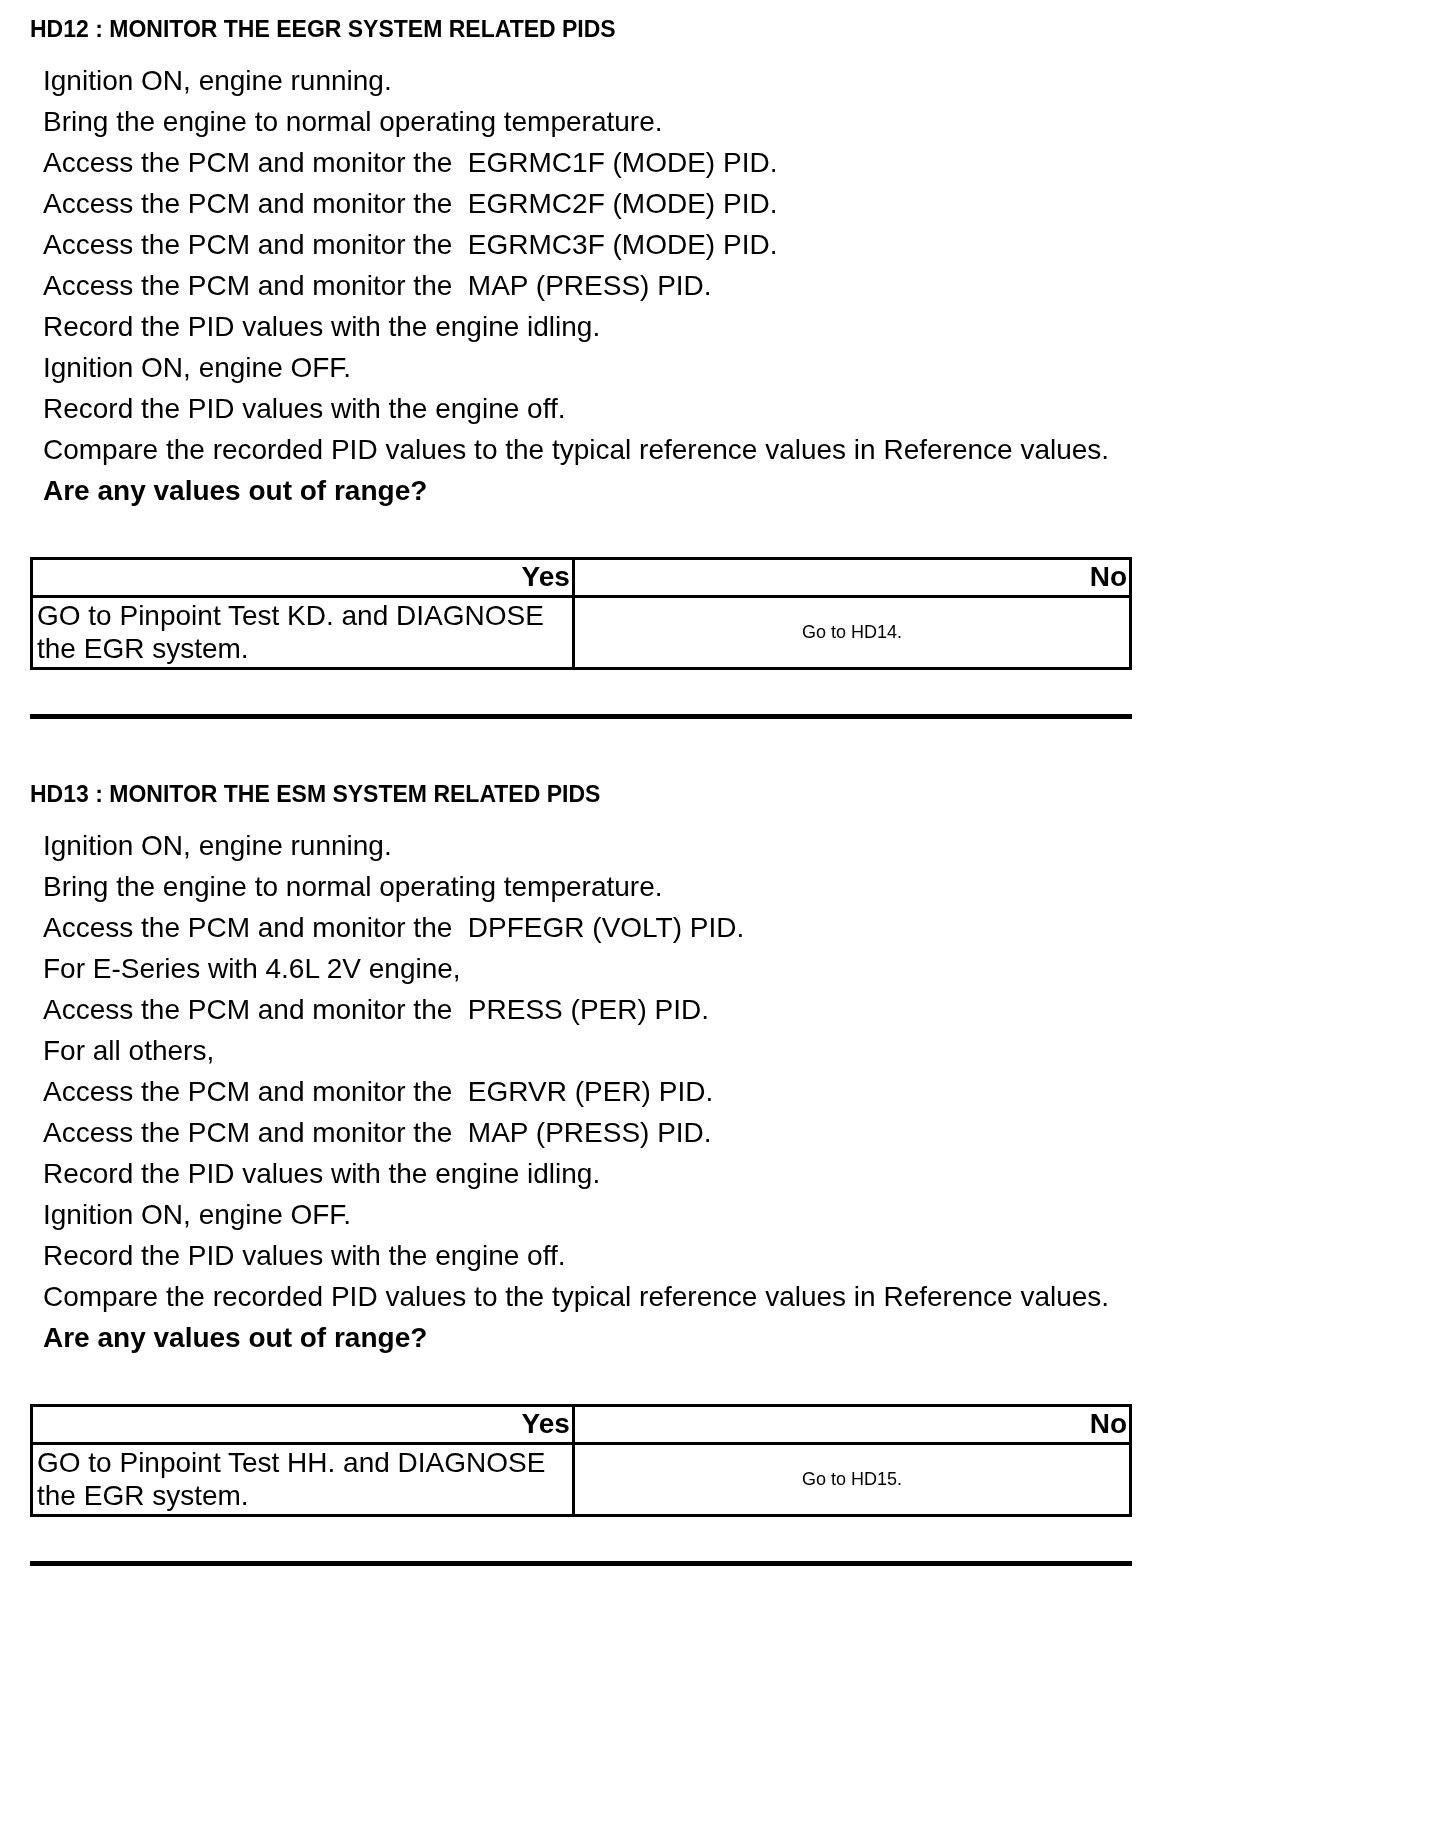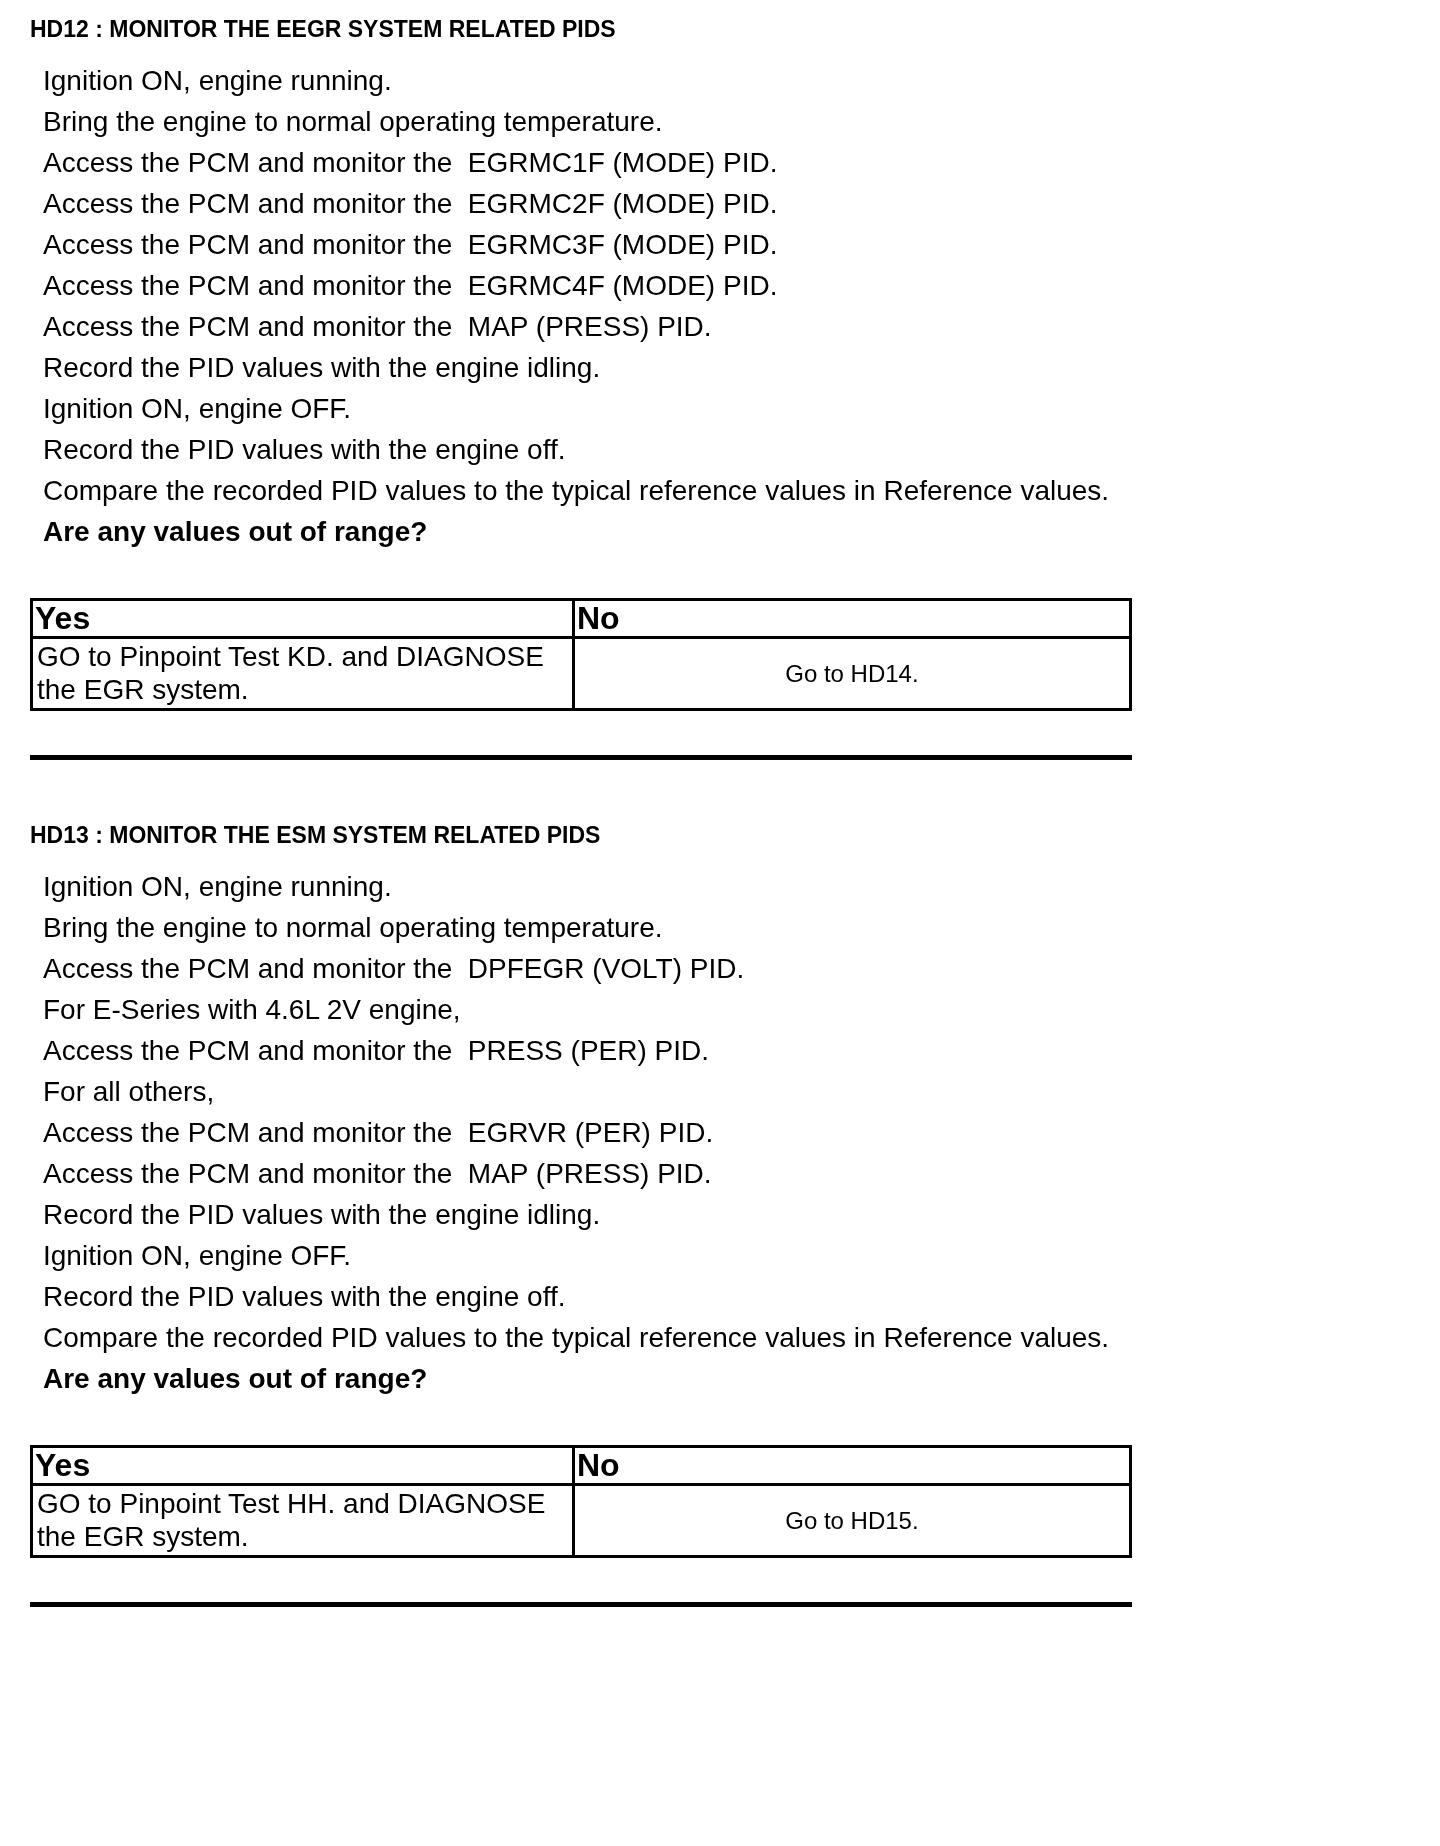--- a/index.html
+++ b/index.html
@@ -40,37 +40,37 @@
     border-collapse: collapse;
     width: 100%;
     table-layout: fixed;
     margin-top: 46px;
   }
   table.decision-table th,
   table.decision-table td {
     border: 3px solid #000000;
   }
   table.decision-table th {
-    font-size: 32px;
+    font-size: 28px;
     font-weight: bold;
-    text-align: left;
+    text-align: right;
     padding: 1px 2px 2px 2px;
     line-height: 32px;
   }
   .col-yes { width: 49.3%; }
   .col-no  { width: 50.7%; }
   td.yes-cell {
     font-size: 28px;
     line-height: 33px;
     text-align: left;
     vertical-align: top;
     padding: 1px 12px 2px 4px;
   }
   td.no-cell {
-    font-size: 24px;
+    font-size: 18px;
     line-height: 33px;
     text-align: center;
     vertical-align: middle;
     padding: 1px 4px;
   }
   .divider {
     height: 5px;
     background: #000000;
     margin: 44px 0 62px 0;
   }
@@ -84,21 +84,20 @@
 <div class="page">
 
   <section>
     <h2 class="section-heading">HD12 : MONITOR THE EEGR SYSTEM RELATED PIDS</h2>
     <div class="steps">
       <div class="body-line">Ignition ON, engine running.</div>
       <div class="body-line">Bring the engine to normal operating temperature.</div>
       <div class="body-line">Access the PCM and monitor the  EGRMC1F (MODE) PID.</div>
       <div class="body-line">Access the PCM and monitor the  EGRMC2F (MODE) PID.</div>
       <div class="body-line">Access the PCM and monitor the  EGRMC3F (MODE) PID.</div>
-      <div class="body-line">Access the PCM and monitor the  EGRMC4F (MODE) PID.</div>
       <div class="body-line">Access the PCM and monitor the  MAP (PRESS) PID.</div>
       <div class="body-line">Record the PID values with the engine idling.</div>
       <div class="body-line">Ignition ON, engine OFF.</div>
       <div class="body-line">Record the PID values with the engine off.</div>
       <div class="body-line">Compare the recorded PID values to the typical reference values in Reference values.</div>
       <div class="body-line question">Are any values out of range?</div>
     </div>
     <table class="decision-table">
       <tbody>
         <tr>

